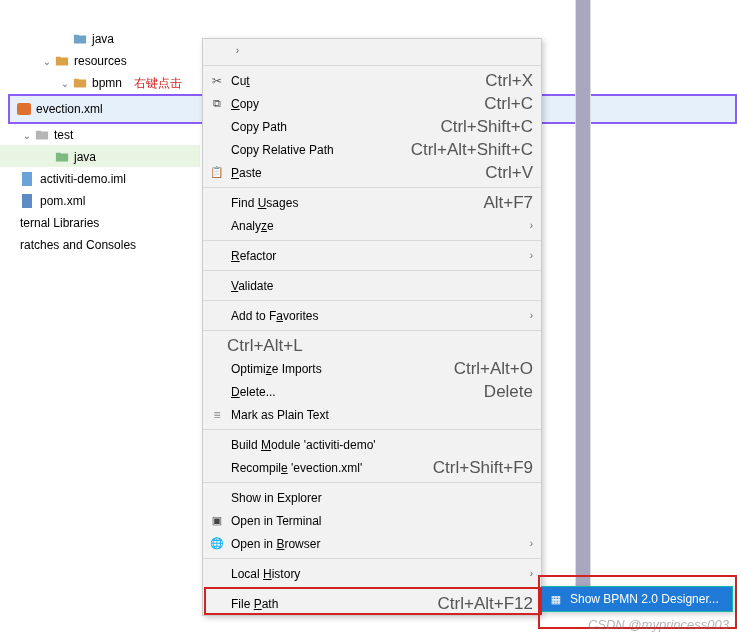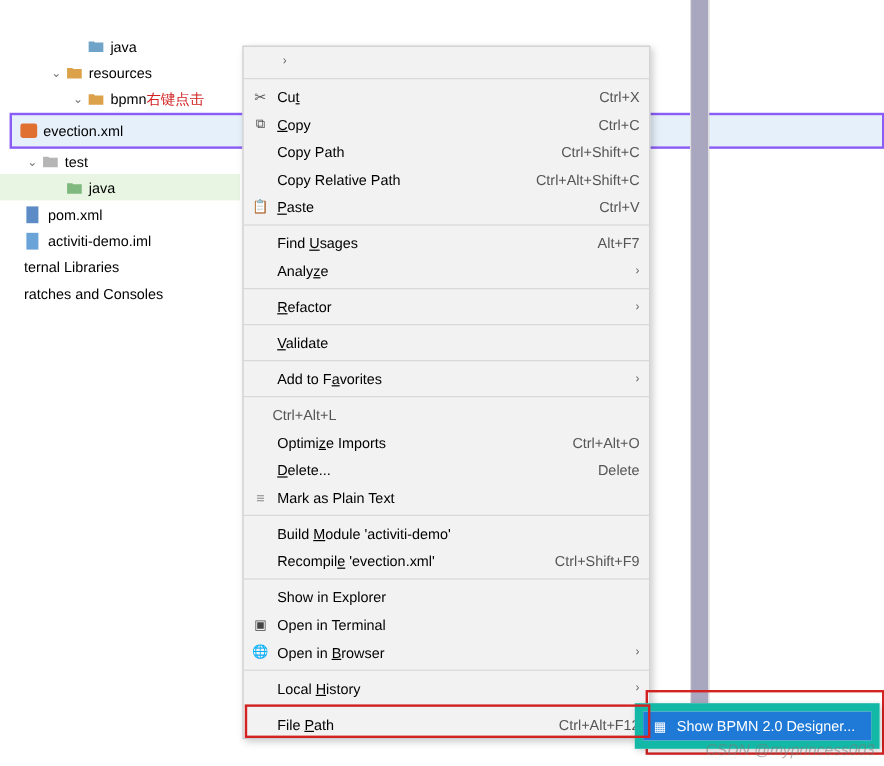--- a/index.html
+++ b/index.html
@@ -41,21 +41,21 @@
       display: inline-flex;
       align-items: center;
       justify-content: center;
       margin-right: 4px;
     }
     .folder-icon svg { width: 14px; height: 14px; }
     .folder-yellow svg path { fill: #dca24a; }
     .folder-blue svg path { fill: #6fa3c7; }
     .folder-gray svg path { fill: #b5b5b5; }
     .xml-icon { background: #e07030; border-radius: 2px; width:14px; height:12px;}
-    .red-annotation { color: #d22222; font-size: 12px; }
+    .red-annotation { color: #d22222; margin-left: 12px; font-size: 12px; }
     .indent-0 { padding-left: 12px; }
     .indent-1 { padding-left: 32px; }
     .indent-2 { padding-left: 50px; }
     .indent-3 { padding-left: 68px; }
     .context-menu {
       position: absolute;
       left: 202px;
       top: 38px;
       width: 338px;
       background: #f2f2f2;
@@ -73,21 +73,21 @@
       display: inline-flex;
       align-items: center;
       justify-content: center;
     }
     .menu-item .mi-label {
       flex: 1;
       padding-left: 4px;
     }
     .menu-item .mi-shortcut {
       color: #555;
-      font-size: 12px;
+      font-size: 17px;
     }
     .menu-item .mi-arrow {
       width: 12px;
       text-align: right;
       color: #666;
       font-size: 10px;
     }
     .menu-item.highlighted {
       background: #1e7ad6;
       color: #ffffff;
@@ -101,24 +101,24 @@
     .bottom-red-box {
       position: absolute;
       left: 538px;
       top: 575px;
       border: 2px solid #d22222;
       width: 195px;
       height: 50px;
     }
     .submenu {
       position: absolute;
-      left: 529px;
+      left: 541px;
       top: 586px;
       background: #f2f2f2;
-      border: 7px solid #14b8a6;
+      border: 1px solid #14b8a6;
       box-shadow: 2px 2px 6px rgba(0,0,0,0.2);
       width: 190px;
     }
     .submenu .menu-item { height: 24px; }
     .watermark {
       position: absolute;
       right: 8px;
       bottom: 6px;
       color: rgba(120,120,120,0.55);
       font-size: 13px;
@@ -200,32 +200,32 @@
     <span class="icon folder-icon">
         <svg viewBox="0 0 16 16">
           <path fill="#7fb97f" d="M1 3h5l1 1h8v9H1z"></path>
         </svg>
       </span>
     <span>java</span>
   </div>
   <div class="tree-row indent-0">
     <span class="icon">
         <svg viewBox="0 0 16 16">
+          <rect x="2" y="1" width="10" height="14" fill="#6aa3d8"></rect>
+        </svg>
+      </span>
+    <span>activiti-demo.iml</span>
+  </div>
+  <div class="tree-row indent-0">
+    <span class="icon">
+        <svg viewBox="0 0 16 16">
           <rect x="2" y="1" width="10" height="14" fill="#5c8bc6"></rect>
         </svg>
       </span>
     <span>pom.xml</span>
-  </div>
-  <div class="tree-row indent-0">
-    <span class="icon">
-        <svg viewBox="0 0 16 16">
-          <rect x="2" y="1" width="10" height="14" fill="#6aa3d8"></rect>
-        </svg>
-      </span>
-    <span>activiti-demo.iml</span>
   </div>
   <div class="tree-row indent-0">
     <span>ternal Libraries</span>
   </div>
   <div class="tree-row indent-0">
     <span>ratches and Consoles</span>
   </div>
 </div>
 
 <div class="context-menu">

